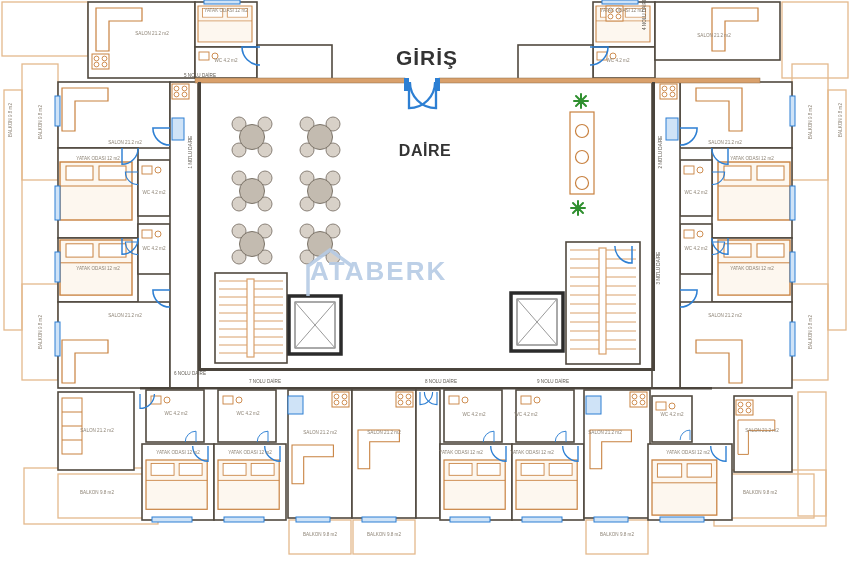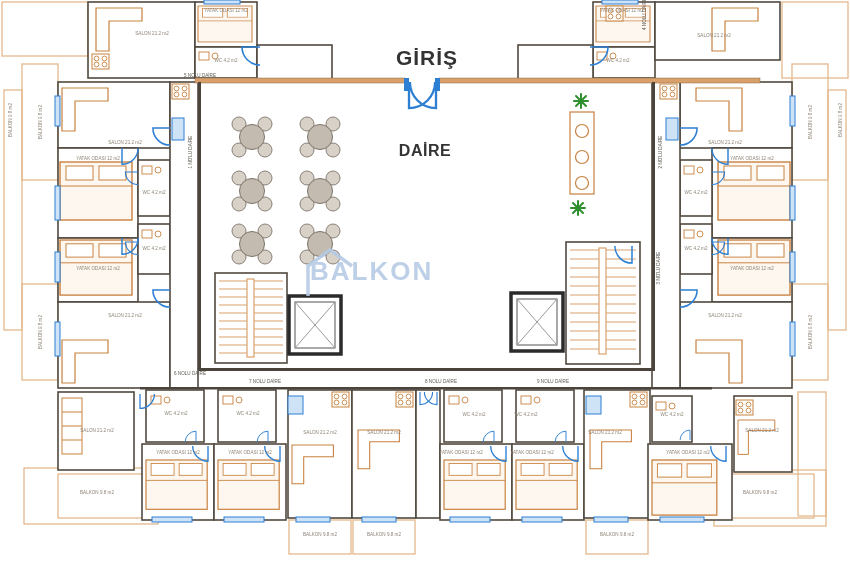--- a/index.html
+++ b/index.html
@@ -306,21 +306,21 @@
   </g>
 </svg>
 
 <div class="title-giris" style="left:427px;top:58px">GİRİŞ</div>
 <div class="title-lobi" style="left:425px;top:151px">DAİRE</div>
 
 <div class="wm">
   <svg width="170" height="64">
     <polyline points="12,56 12,26 34,10 56,26" fill="none" stroke="#b6cbe5" stroke-width="3.5"></polyline>
   </svg>
-  <div class="wm-text">BALKON</div>
+  <div class="wm-text">ATABERK</div>
 </div>
 
 <div class="lbl" style="left:152px;top:33px">SALON 21.2 m2</div>
 <div class="lbl" style="left:714px;top:35px">SALON 21.2 m2</div>
 <div class="lbl" style="left:125px;top:142px">SALON 21.2 m2</div>
 <div class="lbl" style="left:125px;top:315px">SALON 21.2 m2</div>
 <div class="lbl" style="left:725px;top:142px">SALON 21.2 m2</div>
 <div class="lbl" style="left:725px;top:315px">SALON 21.2 m2</div>
 <div class="lbl" style="left:320px;top:432px">SALON 21.2 m2</div>
 <div class="lbl" style="left:384px;top:432px">SALON 21.2 m2</div>

